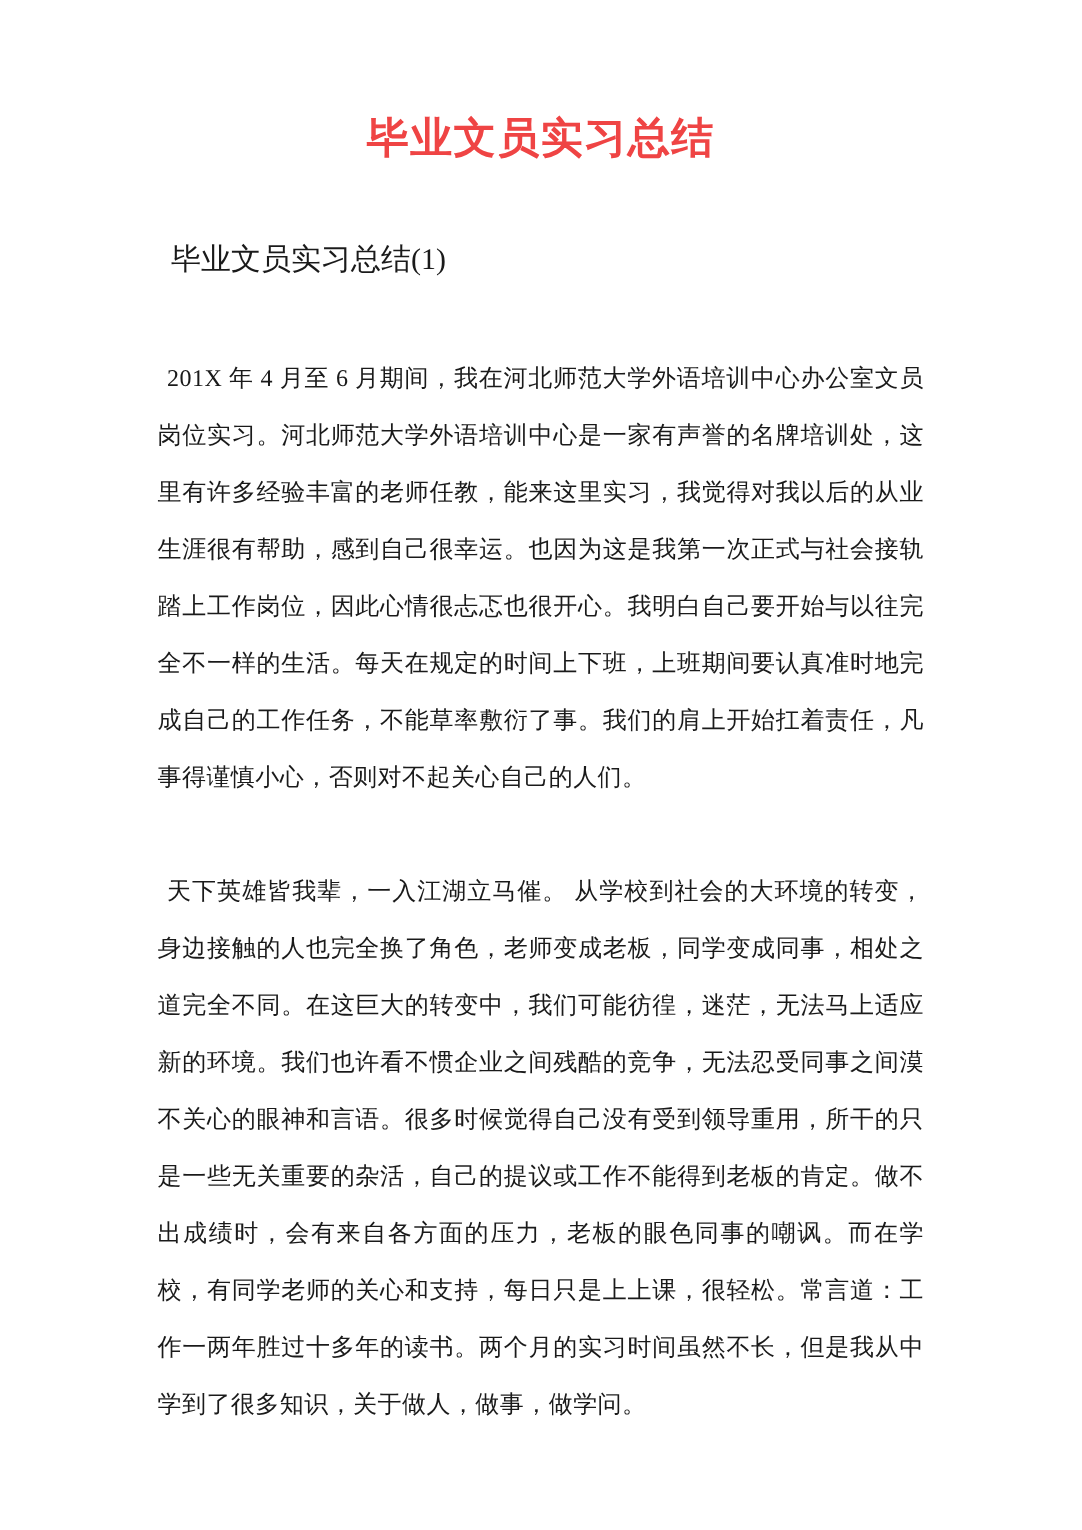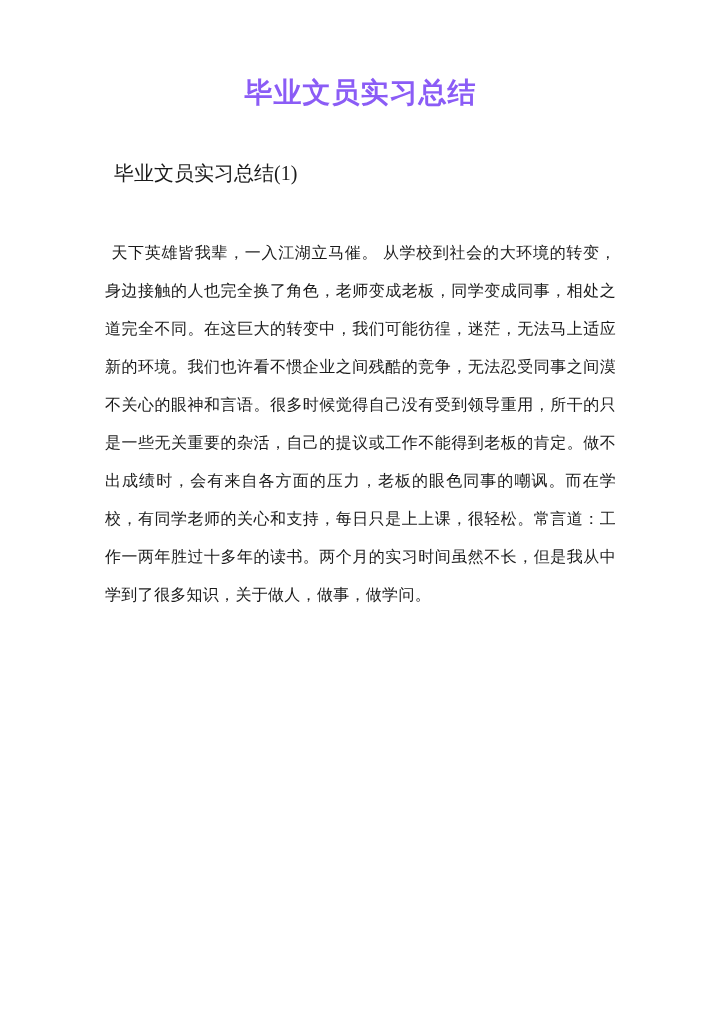--- a/index.html
+++ b/index.html
@@ -47,20 +47,21 @@
     word-break: break-all;
   }
   .doc-para + .doc-para {
     margin-top: 38px;
   }
 </style>
 </head>
 <body>
 
 <div class="doc-page">
-  <h1 class="doc-title" style="color: #8b5cf6;">毕业文员实习总结</h1>
+  <h1 class="doc-title" style="color: #ef4444;">毕业文员实习总结</h1>
 
   <p class="doc-subtitle">毕业文员实习总结(1)</p>
 
   <div class="doc-body">
+    <p class="doc-para">201X 年 4 月至 6 月期间，我在河北师范大学外语培训中心办公室文员岗位实习。河北师范大学外语培训中心是一家有声誉的名牌培训处，这里有许多经验丰富的老师任教，能来这里实习，我觉得对我以后的从业生涯很有帮助，感到自己很幸运。也因为这是我第一次正式与社会接轨踏上工作岗位，因此心情很忐忑也很开心。我明白自己要开始与以往完全不一样的生活。每天在规定的时间上下班，上班期间要认真准时地完成自己的工作任务，不能草率敷衍了事。我们的肩上开始扛着责任，凡事得谨慎小心，否则对不起关心自己的人们。</p>
     <p class="doc-para">天下英雄皆我辈，一入江湖立马催。 从学校到社会的大环境的转变，身边接触的人也完全换了角色，老师变成老板，同学变成同事，相处之道完全不同。在这巨大的转变中，我们可能彷徨，迷茫，无法马上适应新的环境。我们也许看不惯企业之间残酷的竞争，无法忍受同事之间漠不关心的眼神和言语。很多时候觉得自己没有受到领导重用，所干的只是一些无关重要的杂活，自己的提议或工作不能得到老板的肯定。做不出成绩时，会有来自各方面的压力，老板的眼色同事的嘲讽。而在学校，有同学老师的关心和支持，每日只是上上课，很轻松。常言道：工作一两年胜过十多年的读书。两个月的实习时间虽然不长，但是我从中学到了很多知识，关于做人，做事，做学问。</p>
   </div>
 </div>
 
 </body></html>

